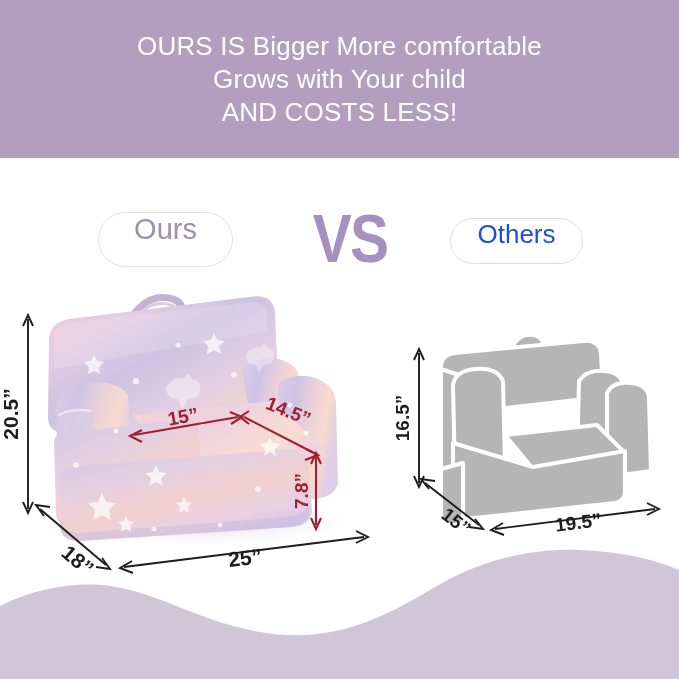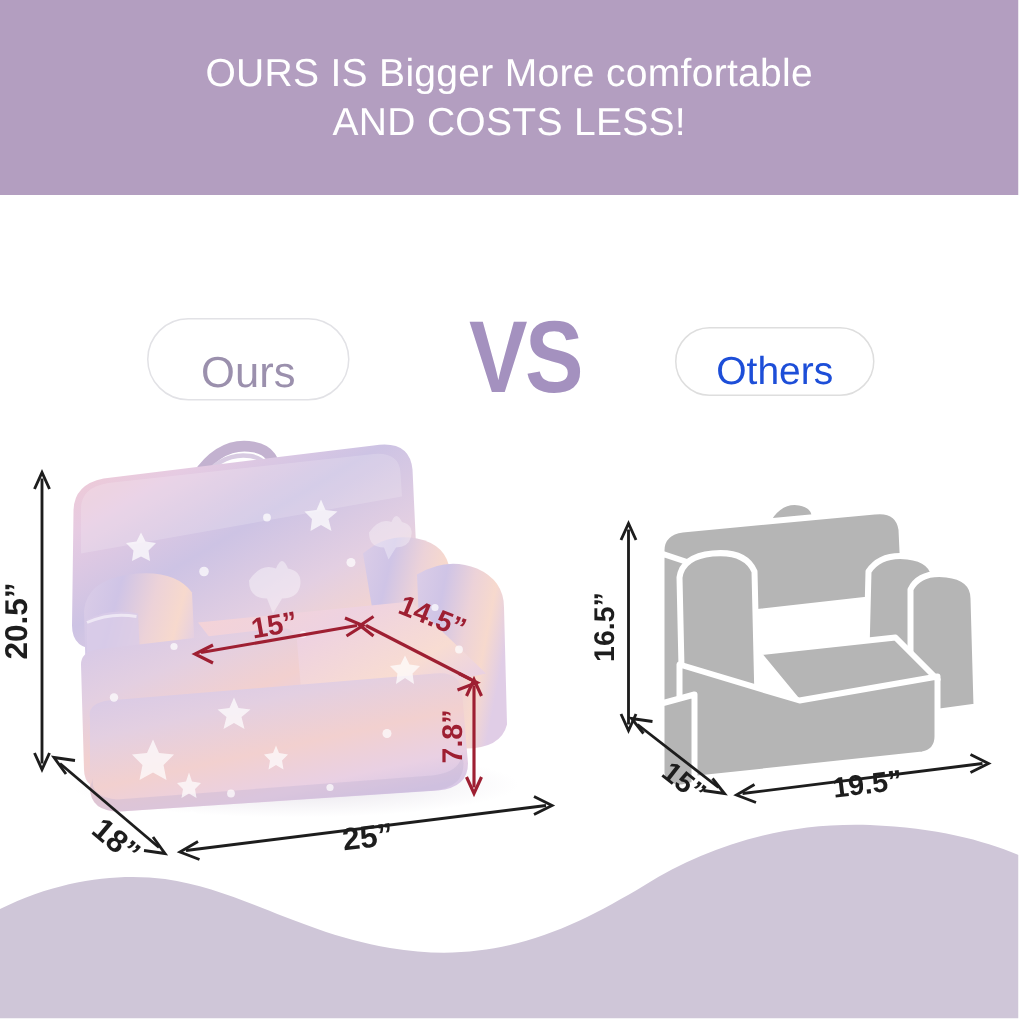--- a/index.html
+++ b/index.html
@@ -13,21 +13,21 @@
     position: relative;
     overflow: hidden;
     font-family: "Liberation Sans", sans-serif;
   }
 
   
   #header-banner {
     position: absolute;
     left: 0; top: 0;
     width: 679px;
-    height: 130px;
+    height: 158px;
     background: #b39ec0;
     display: flex;
     flex-direction: column;
     align-items: center;
     justify-content: center;
   }
   #header-banner .hline {
     color: #ffffff;
     font-size: 26px;
     line-height: 33px;
@@ -43,21 +43,21 @@
     top: 198px;
     width: 679px;
     height: 88px;
   }
   .pill {
     position: absolute;
     border: 1.4px solid #e2e2e6;
     border-radius: 999px;
     background: #ffffff;
     display: flex;
-    align-items: flex-end;
+    align-items: flex-start;
     justify-content: center;
     box-sizing: border-box;
   }
   #ours-pill {
     left: 98px; top: 14px;
     width: 135px; height: 55px;
   }
   #ours-pill .pill-text {
     color: #9b90ad;
     font-size: 29px;
@@ -119,20 +119,21 @@
     fill: #9e1f32;
   }
   .dim-line { stroke: #1d1d1d; stroke-width: 1.9; fill: none; }
   .dim-line-red { stroke: #9e1f32; stroke-width: 2.1; fill: none; }
 </style>
 </head>
 <body>
 
 <div id="header-banner" style="background: rgb(179, 158, 192);">
   <div class="hline">OURS IS Bigger More comfortable</div>
+  <div class="hline">Grows with Your child</div>
   <div class="hline">AND COSTS LESS!</div>
 </div>
 
 <div id="compare-row">
   <div class="pill" id="ours-pill">
     <span class="pill-text">Ours</span>
   </div>
   <div id="vs-label">VS</div>
   <div class="pill" id="others-pill">
     <span class="pill-text">Others</span>

